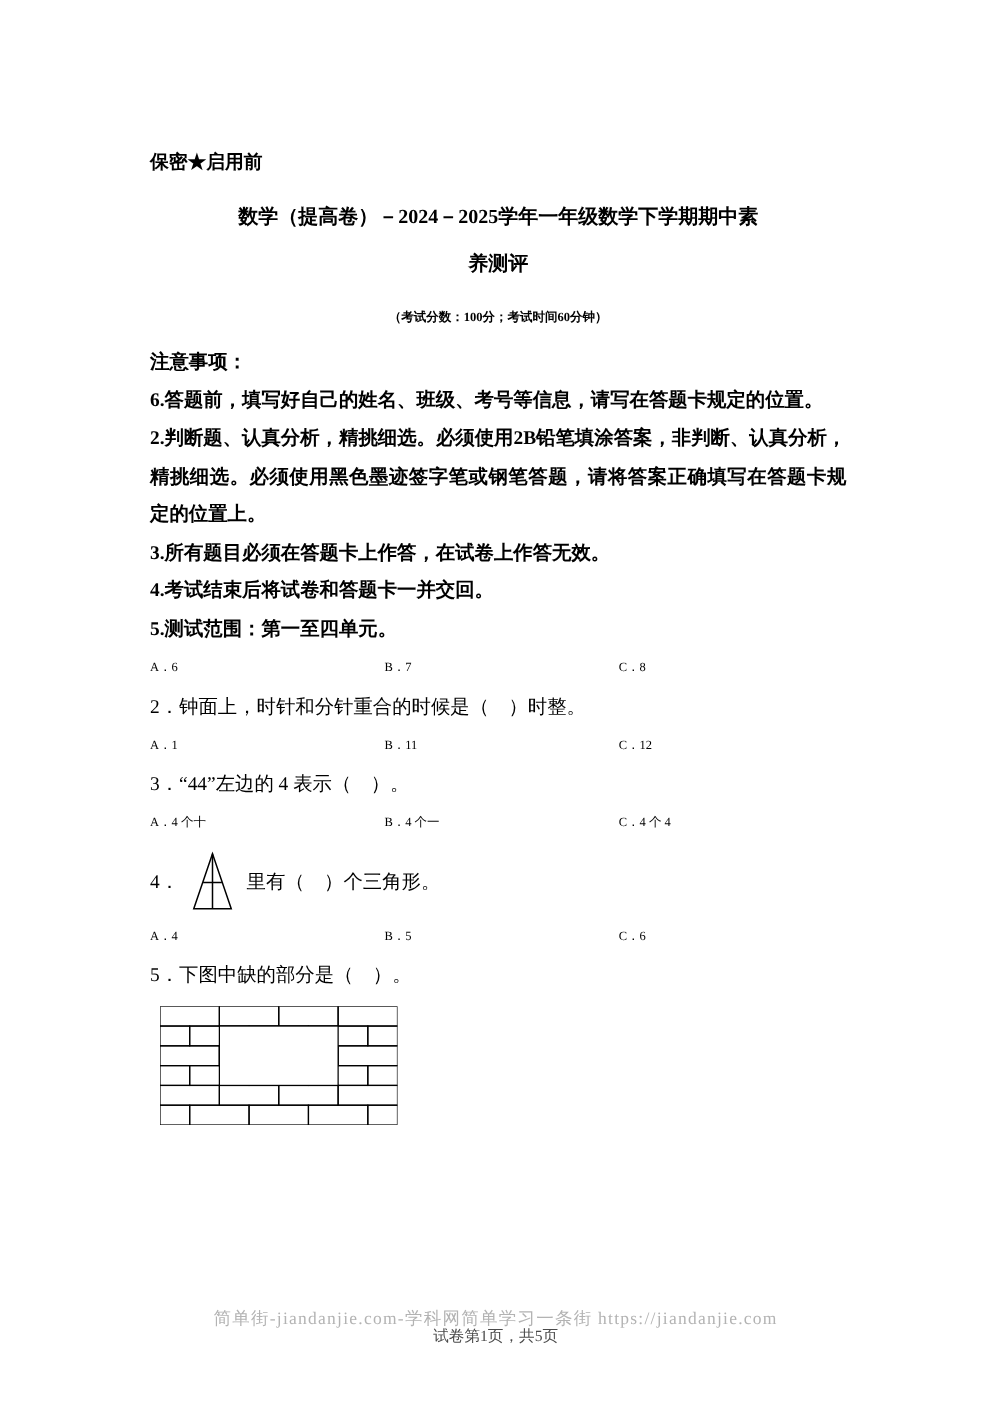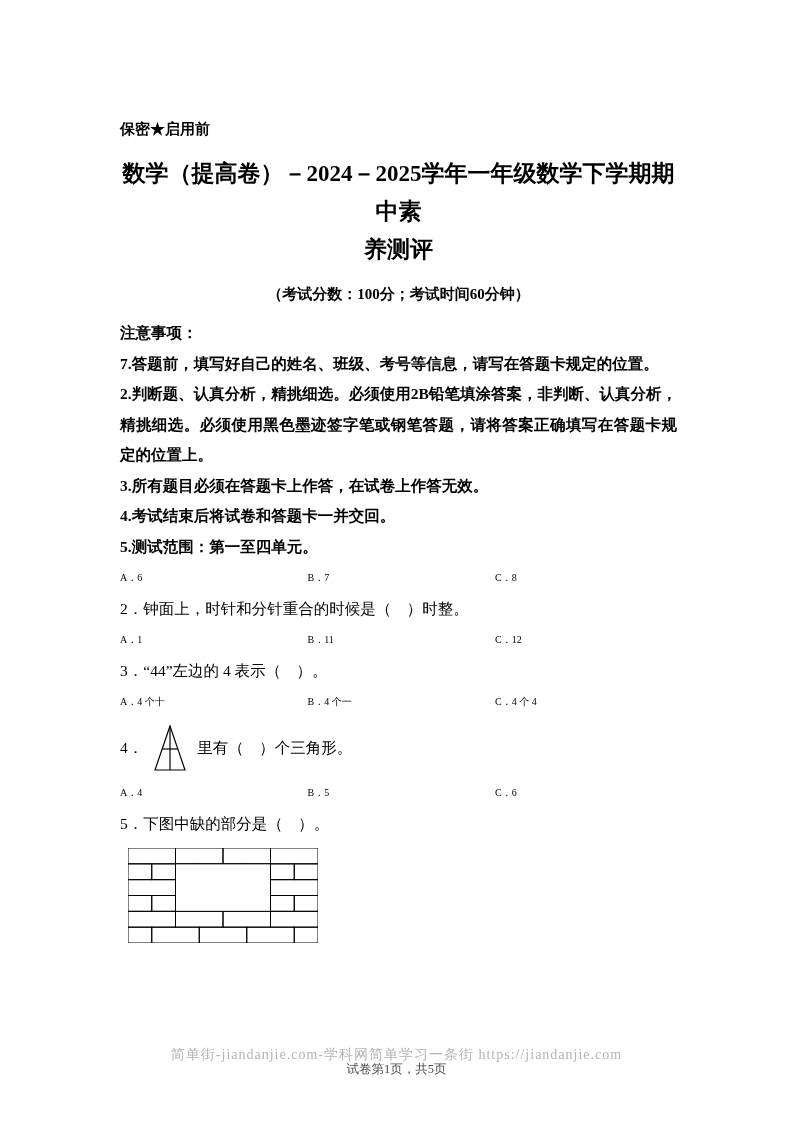--- a/index.html
+++ b/index.html
@@ -24,27 +24,27 @@
     left: 120px;
     top: 120px;
     width: 557px;
   }
   .confidential {
     font-size: 15px;
     font-weight: bold;
     margin-bottom: 16px;
   }
   .title {
-    font-size: 23px;
+    font-size: 16px;
     font-weight: bold;
     text-align: center;
     line-height: 38px;
   }
   .subtitle {
-    font-size: 15px;
+    font-size: 10px;
     font-weight: bold;
     text-align: center;
     margin-top: 16px;
     margin-bottom: 14px;
   }
   .notice-block {
     font-size: 15.5px;
     font-weight: bold;
     line-height: 30.5px;
     text-align: justify;
@@ -113,21 +113,21 @@
 
     <div class="title">
       <div>数学（提高卷）－2024－2025学年一年级数学下学期期中素</div>
       <div>养测评</div>
     </div>
 
     <div class="subtitle">（考试分数：100分；考试时间60分钟）</div>
 
     <div class="notice-block">
       <div>注意事项：</div>
-      <div>7.答题前，填写好自己的姓名、班级、考号等信息，请写在答题卡规定的位置。</div>
+      <div>6.答题前，填写好自己的姓名、班级、考号等信息，请写在答题卡规定的位置。</div>
       <div>2.判断题、认真分析，精挑细选。必须使用2B铅笔填涂答案，非判断、认真分析，精挑细选。必须使用黑色墨迹签字笔或钢笔答题，请将答案正确填写在答题卡规定的位置上。</div>
       <div>3.所有题目必须在答题卡上作答，在试卷上作答无效。</div>
       <div>4.考试结束后将试卷和答题卡一并交回。</div>
       <div>5.测试范围：第一至四单元。</div>
     </div>
 
 
     <div>
       <div class="q-options">
         <span class="opt">A．6</span>

